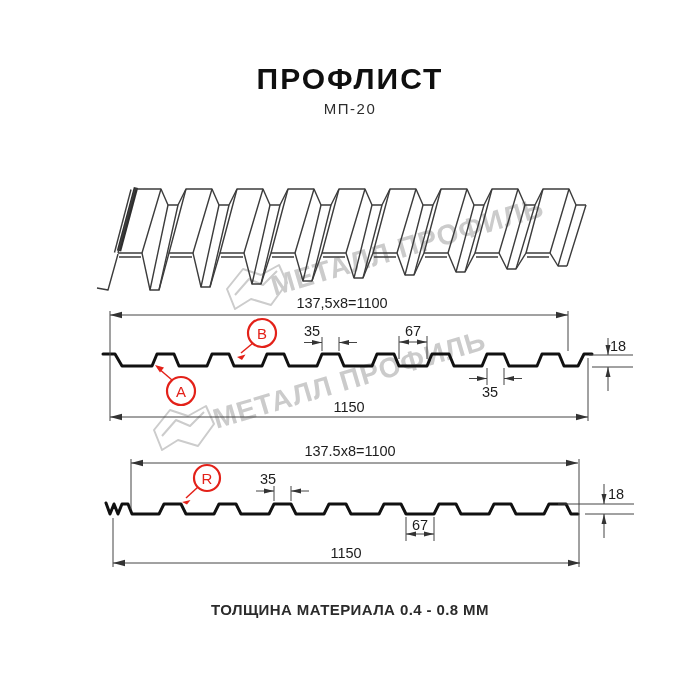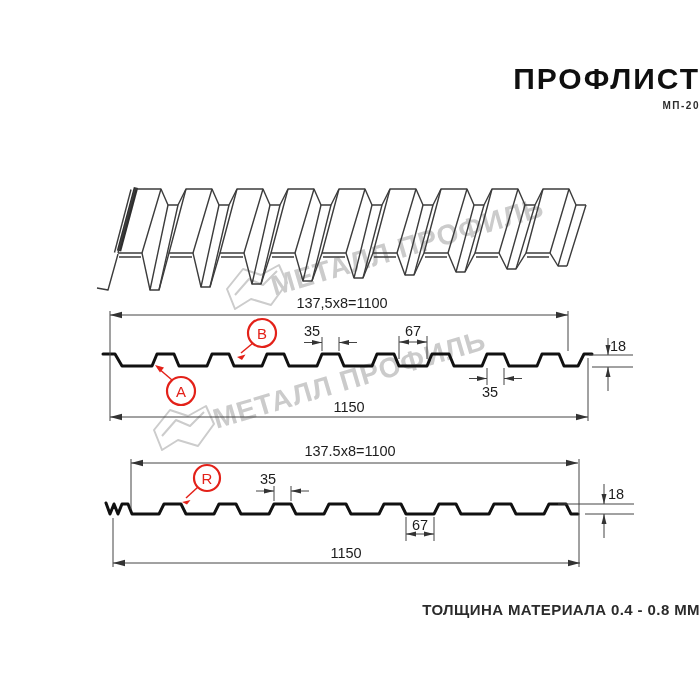--- a/index.html
+++ b/index.html
@@ -1,20 +1,20 @@
 <!DOCTYPE html>
 <html><head>
 <meta charset="utf-8">
 <style>
   html,body{margin:0;padding:0;background:#ffffff;}
   .stage{position:relative;width:700px;height:700px;background:#ffffff;overflow:hidden;
          font-family:"Liberation Sans",sans-serif;}
-  .ctext{position:absolute;left:0;width:700px;text-align:right;}
+  .ctext{position:absolute;left:0;width:700px;text-align:center;}
   .title{top:62px;font-size:30px;font-weight:700;letter-spacing:2px;color:#0f0f0f;}
-  .subtitle{top:100px;font-size:10px;font-weight:700;letter-spacing:1.5px;color:#2d2d2d;}
+  .subtitle{top:100px;font-size:15px;font-weight:400;letter-spacing:1.5px;color:#2d2d2d;}
   .footer{top:601px;font-size:15px;font-weight:600;letter-spacing:.4px;color:#2b2b2b;}
   .wm{position:absolute;color:#cbcbcb;font-weight:700;font-size:28px;letter-spacing:1px;
       white-space:nowrap;transform:rotate(-16.5deg);z-index:1;}
   .wm1{left:266px;top:231px;}
   .wm2{left:208px;top:364px;}
   svg.draw{position:absolute;left:0;top:0;z-index:2;}
   svg .dimline{stroke:#444444;stroke-width:1;fill:none;}
   svg .arrow{fill:#333333;stroke:none;}
   svg .profile{stroke:#111111;stroke-width:3;fill:none;stroke-linejoin:round;stroke-linecap:round;}
   svg .sheet{stroke:#3c3c3c;stroke-width:1.4;fill:none;stroke-linejoin:round;}

